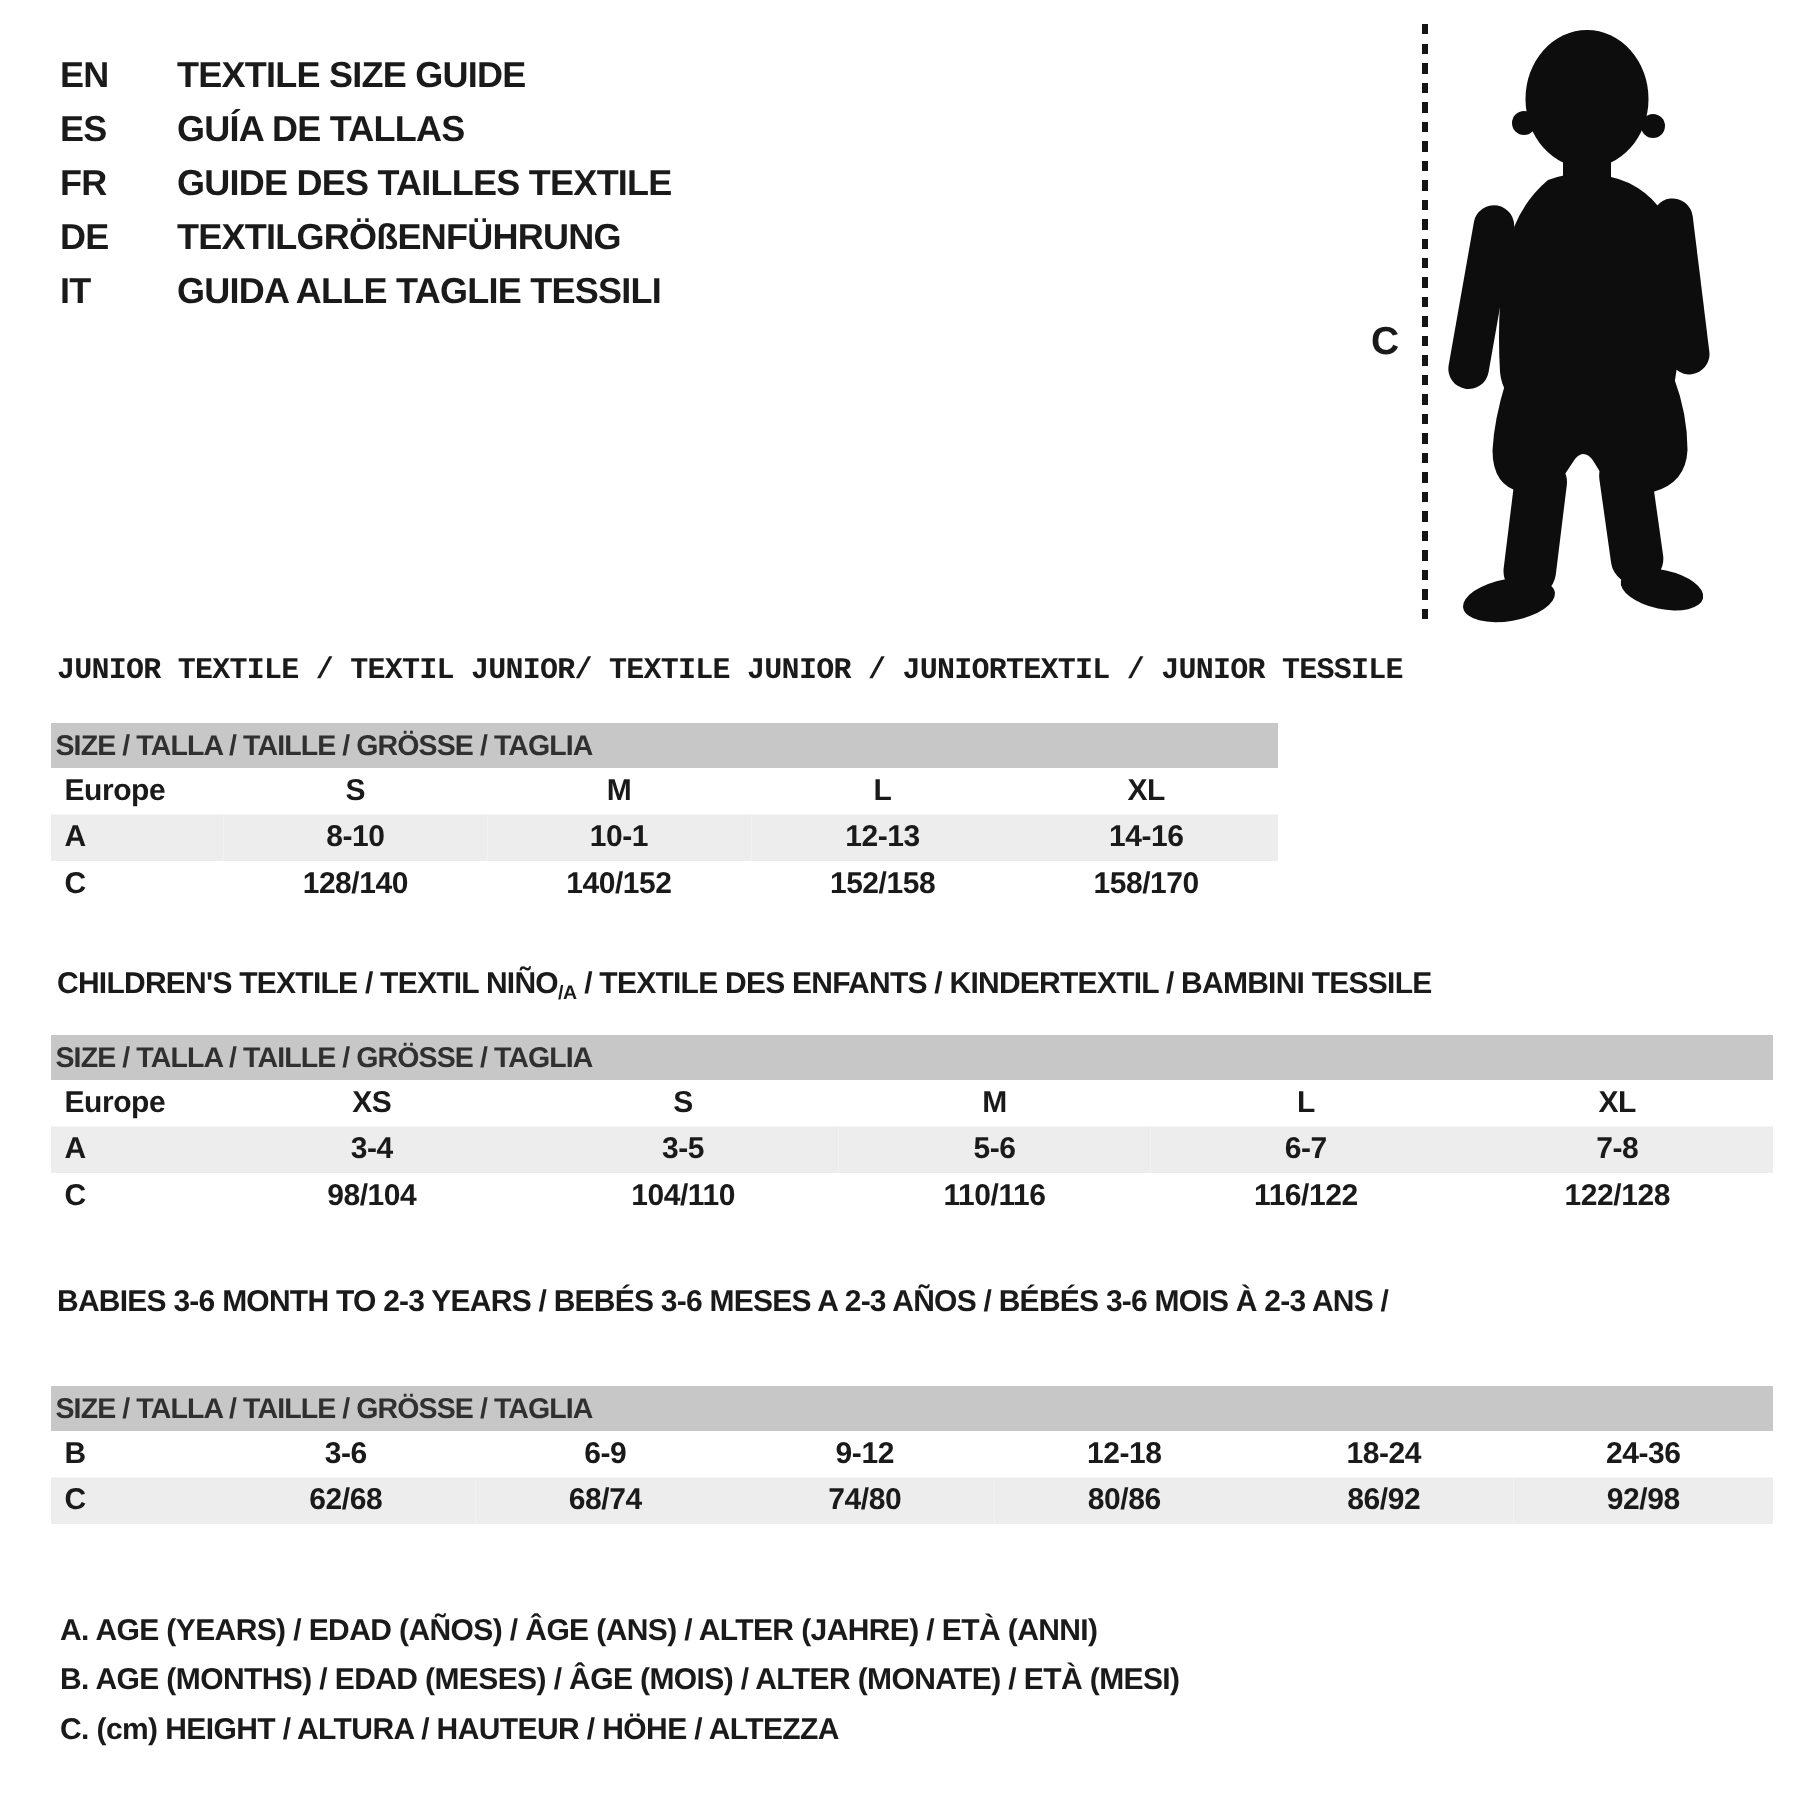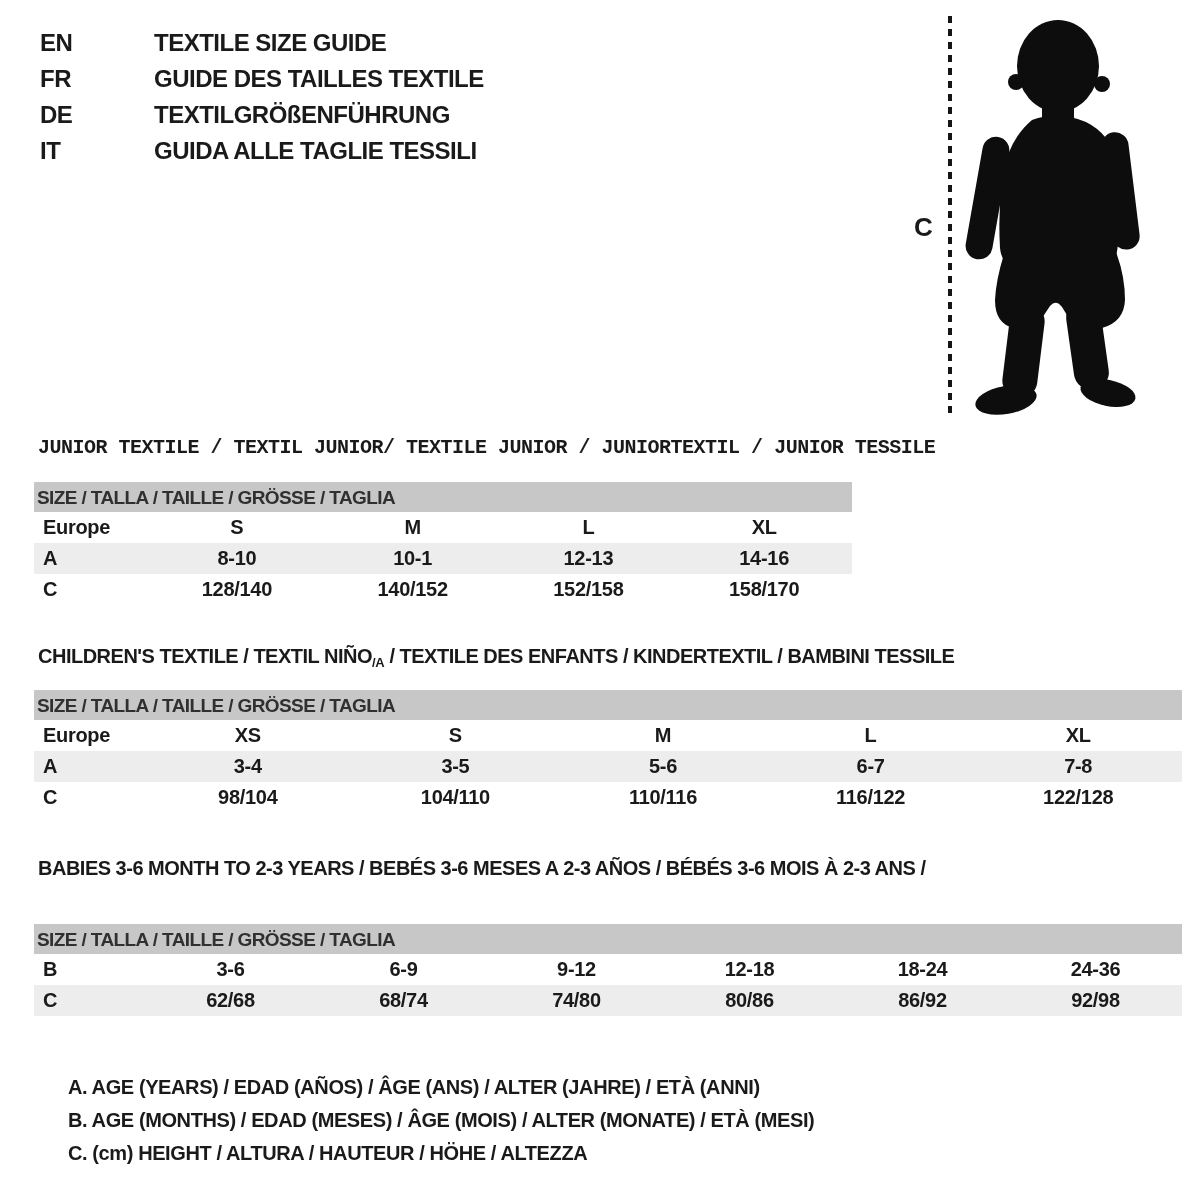--- a/index.html
+++ b/index.html
@@ -12,21 +12,21 @@
   html,body{margin:0;padding:0;background:#fff;}
   .page{
     position:relative;width:1200px;height:1200px;background:#fff;
     font-family:"Liberation Sans",sans-serif;font-weight:bold;color:var(--text);
     overflow:hidden;
   }
   .abs{position:absolute;}
 
   
   .lang-block{left:40px;top:29px;}
-  .lang-row{display:flex;height:36px;align-items:flex-start;font-size:24px;letter-spacing:-0.5px;white-space:nowrap;gap:36px;}
+  .lang-row{display:flex;height:36px;align-items:flex-end;font-size:24px;letter-spacing:-0.5px;white-space:nowrap;}
   .lang-code{width:78px;flex:0 0 78px;}
 
   
   .dash-line{left:948px;top:16px;width:4px;height:402px;
     background:repeating-linear-gradient(to bottom,#151515 0 7px,transparent 7px 13px);}
   .c-label{left:914px;top:212px;font-size:26px;}
   .silhouette{left:962px;top:18px;width:182px;height:402px;color:var(--silhouette);}
 
   
   .section-title{font-size:20px;letter-spacing:-0.5px;white-space:nowrap;}
@@ -45,32 +45,36 @@
     padding-left:3px;box-sizing:border-box;white-space:nowrap;}
   table.sizes{width:100%;border-collapse:collapse;table-layout:fixed;
     font-size:20px;letter-spacing:-0.3px;}
   table.sizes td{height:31px;padding:0;text-align:center;font-weight:bold;}
   table.sizes td.lead{text-align:left;padding-left:9px;}
   tr.stripe{background:var(--row-stripe-bg);}
   col.leadcol{width:115px;}
   col.leadcol-wide{width:110px;}
 
   
-  .legend{left:40px;top:1071px;margin-left:28px;}
+  .legend{left:40px;top:1071px;}
   .legend-line{font-size:20px;line-height:33px;letter-spacing:-0.4px;white-space:nowrap;}
 </style>
 </head>
 <body>
 
 <div class="page">
 
   <div class="abs lang-block">
     <div class="lang-row">
       <span class="lang-code">EN</span>
       <span class="lang-title">TEXTILE SIZE GUIDE</span>
+    </div>
+    <div class="lang-row">
+      <span class="lang-code">ES</span>
+      <span class="lang-title">GUÍA DE TALLAS</span>
     </div>
     <div class="lang-row">
       <span class="lang-code">FR</span>
       <span class="lang-title">GUIDE DES TAILLES TEXTILE</span>
     </div>
     <div class="lang-row">
       <span class="lang-code">DE</span>
       <span class="lang-title">TEXTILGRÖßENFÜHRUNG</span>
     </div>
     <div class="lang-row">

